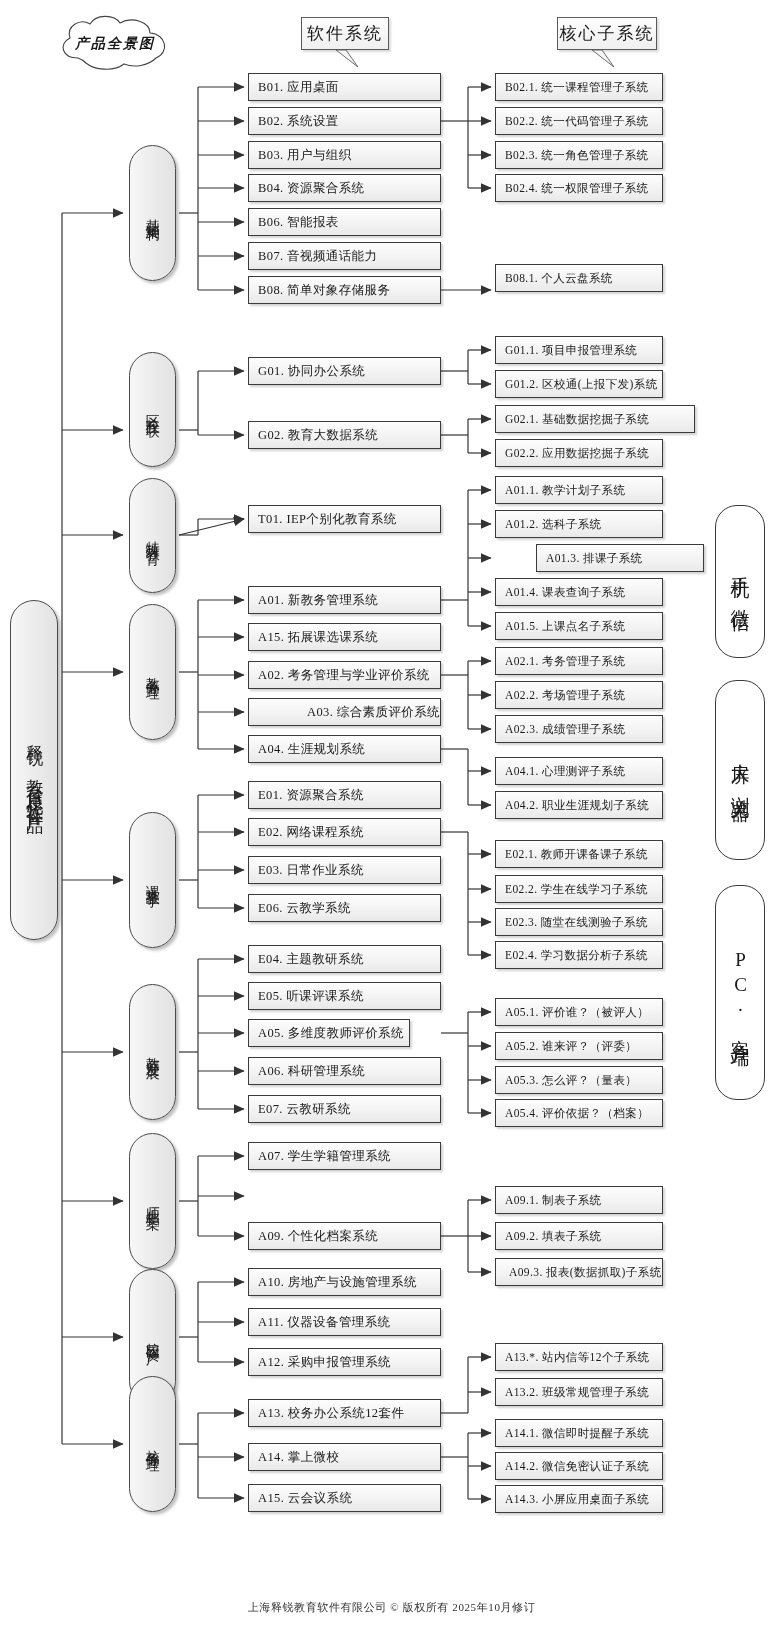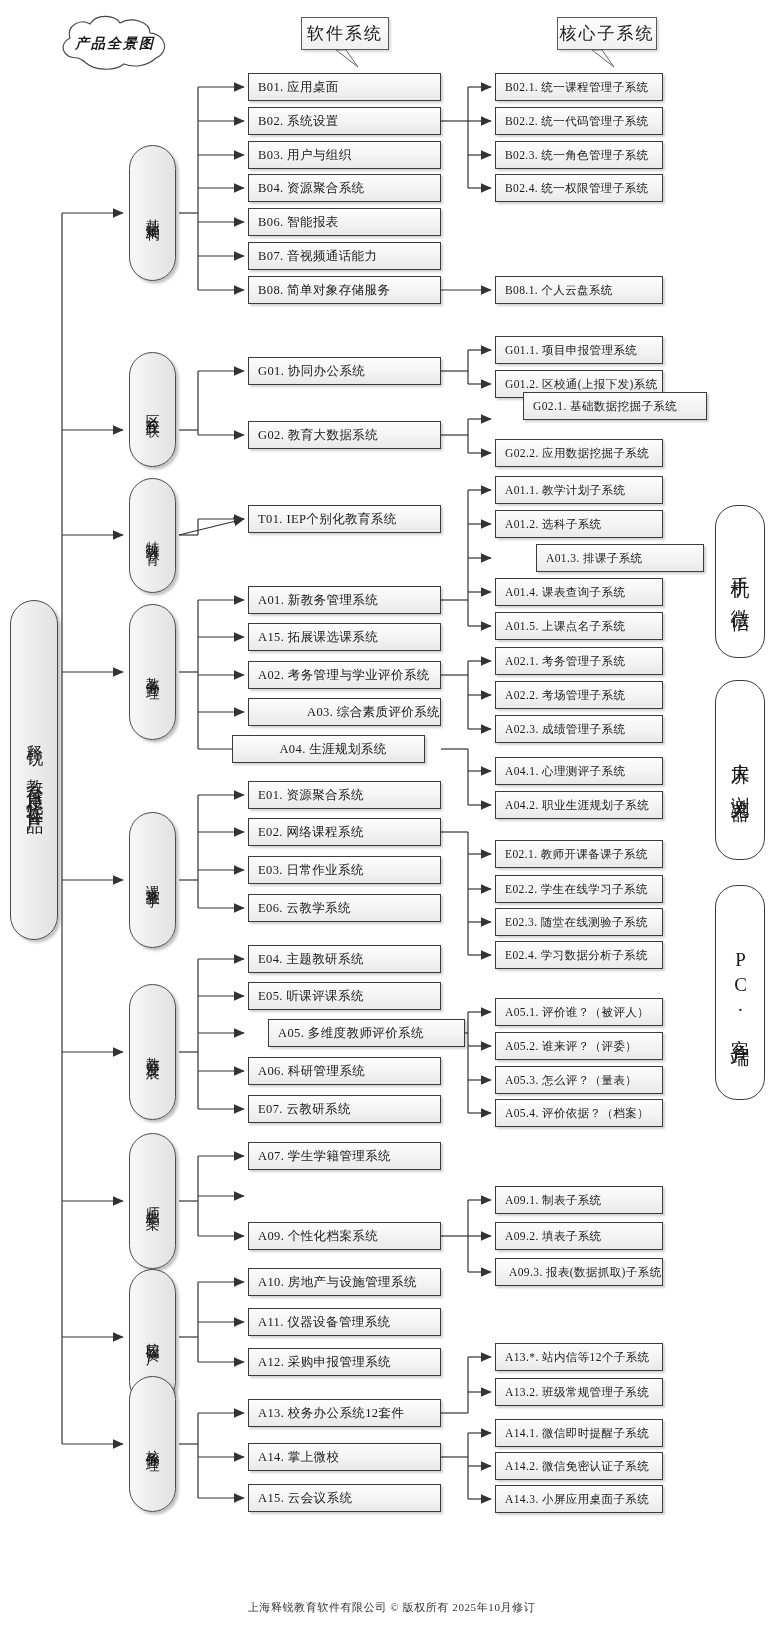--- a/index.html
+++ b/index.html
@@ -348,21 +348,21 @@
     </div>
   <div class="box lvl1" style="left:248px;top:623px;width:193px;">
       <span>A15. 拓展课选课系统</span>
     </div>
   <div class="box lvl1" style="left:248px;top:661px;width:193px;">
       <span>A02. 考务管理与学业评价系统</span>
     </div>
   <div class="box lvl1" style="left:248px;top:698px;width:193px;justify-content:flex-end;">
       <span>A03. 综合素质评价系统</span>
     </div>
-  <div class="box lvl1" style="left:232px;top:735px;width:193px;justify-content:center;">
+  <div class="box lvl1" style="left:248px;top:735px;width:193px;">
       <span>A04. 生涯规划系统</span>
     </div>
 
   <div class="box lvl1" style="left:248px;top:781px;width:193px;">
       <span>E01. 资源聚合系统</span>
     </div>
   <div class="box lvl1" style="left:248px;top:818px;width:193px;">
       <span>E02. 网络课程系统</span>
     </div>
   <div class="box lvl1" style="left:248px;top:856px;width:193px;">
@@ -371,21 +371,21 @@
   <div class="box lvl1" style="left:248px;top:894px;width:193px;">
       <span>E06. 云教学系统</span>
     </div>
 
   <div class="box lvl1" style="left:248px;top:945px;width:193px;">
       <span>E04. 主题教研系统</span>
     </div>
   <div class="box lvl1" style="left:248px;top:982px;width:193px;">
       <span>E05. 听课评课系统</span>
     </div>
-  <div class="box lvl1" style="left:248px;top:1019px;width:197px;margin-left:20px;">
+  <div class="box lvl1" style="left:248px;top:1019px;width:162px;">
       <span>A05. 多维度教师评价系统</span>
     </div>
   <div class="box lvl1" style="left:248px;top:1057px;width:193px;">
       <span>A06. 科研管理系统</span>
     </div>
   <div class="box lvl1" style="left:248px;top:1095px;width:193px;">
       <span>E07. 云教研系统</span>
     </div>
 
   <div class="box lvl1" style="left:248px;top:1142px;width:193px;">
@@ -420,31 +420,31 @@
     </div>
   <div class="box lvl2" style="left:495px;top:107px;width:168px;">
       <span>B02.2. 统一代码管理子系统</span>
     </div>
   <div class="box lvl2" style="left:495px;top:141px;width:168px;">
       <span>B02.3. 统一角色管理子系统</span>
     </div>
   <div class="box lvl2" style="left:495px;top:174px;width:168px;">
       <span>B02.4. 统一权限管理子系统</span>
     </div>
-  <div class="box lvl2" style="left:495px;top:276px;width:168px;">
+  <div class="box lvl2" style="left:495px;top:264px;width:168px;">
       <span>B08.1. 个人云盘系统</span>
     </div>
 
   <div class="box lvl2" style="left:495px;top:336px;width:168px;">
       <span>G01.1. 项目申报管理系统</span>
     </div>
   <div class="box lvl2" style="left:495px;top:370px;width:168px;">
       <span>G01.2. 区校通(上报下发)系统</span>
     </div>
-  <div class="box lvl2" style="left:495px;top:392px;width:184px;margin-left:28px;">
+  <div class="box lvl2" style="left:495px;top:405px;width:200px;">
       <span>G02.1. 基础数据挖掘子系统</span>
     </div>
   <div class="box lvl2" style="left:495px;top:439px;width:168px;">
       <span>G02.2. 应用数据挖掘子系统</span>
     </div>
 
   <div class="box lvl2" style="left:495px;top:476px;width:168px;">
       <span>A01.1. 教学计划子系统</span>
     </div>
   <div class="box lvl2" style="left:495px;top:510px;width:168px;">

